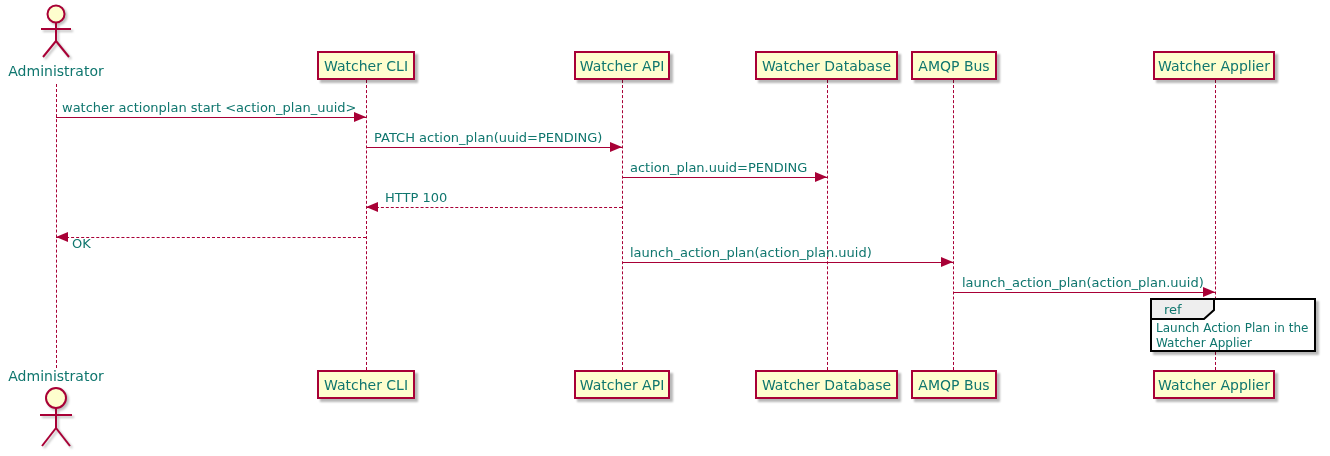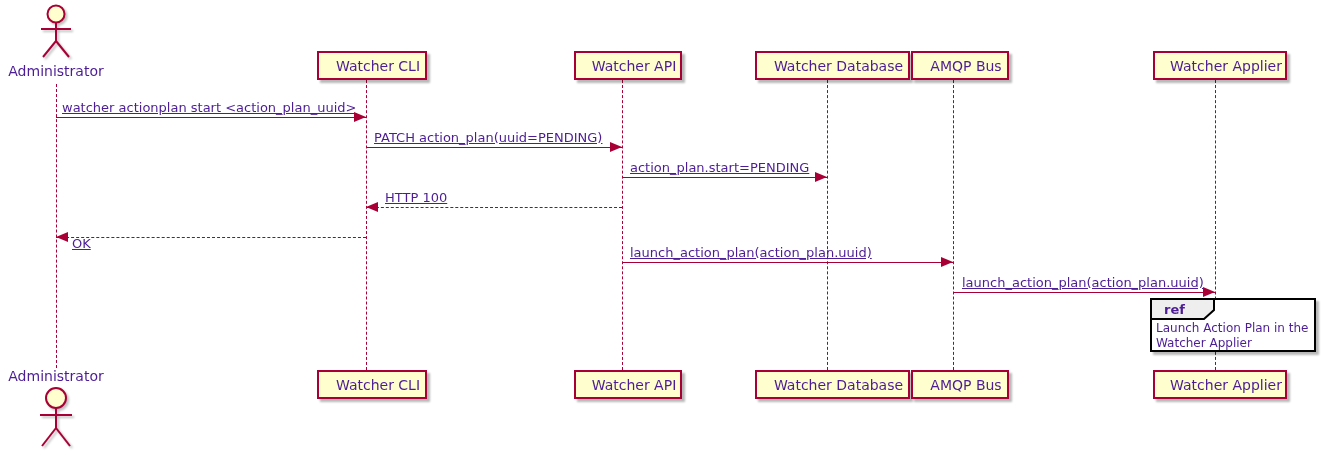--- a/index.html
+++ b/index.html
@@ -1,56 +1,56 @@
 <!DOCTYPE html>
 <html><head>
 <meta charset="utf-8">
 <style>
   html,body{margin:0;padding:0;background:#ffffff;}
   .canvas{
     position:relative;width:1330px;height:456px;background:#ffffff;
-    font-family:"DejaVu Sans","Liberation Sans",sans-serif;color:#4c1d95;
+    font-family:"DejaVu Sans","Liberation Sans",sans-serif;color:#0f766e;
     overflow:hidden;
   }
   .lifeline{
     position:absolute;width:0;border-left:1px dashed #A80036;
   }
   .pbox{
     position:absolute;height:25px;background:#FEFECE;border:2px solid #A80036;
     box-shadow:3px 3px 2px rgba(0,0,0,0.28);
     display:flex;align-items:center;justify-content:center;
-    font-size:14px;white-space:nowrap;padding-left:12px;
+    font-size:14px;white-space:nowrap;
   }
   .actor-label{
     position:absolute;font-size:14px;text-align:center;white-space:nowrap;
   }
   .actor-svg{position:absolute;filter:drop-shadow(2px 2px 1px rgba(0,0,0,0.25));}
   .msg-line-solid{position:absolute;height:0;border-top:1px solid #A80036;}
   .msg-line-dashed{position:absolute;height:0;border-top:1px dashed #A80036;}
   .arrow-right{
     position:absolute;width:0;height:0;
     border-top:5px solid transparent;border-bottom:5px solid transparent;
     border-left:12px solid #A80036;
   }
   .arrow-left{
     position:absolute;width:0;height:0;
     border-top:5px solid transparent;border-bottom:5px solid transparent;
     border-right:12px solid #A80036;
   }
   .msg-label{
-    position:absolute;font-size:13px;white-space:nowrap;height:16px;line-height:16px;text-decoration:underline;
+    position:absolute;font-size:13px;white-space:nowrap;height:16px;line-height:16px;
   }
   .ref-box{
     position:absolute;left:1150px;top:298px;width:162px;height:50px;
     background:#ffffff;border:2px solid #000000;
     box-shadow:3px 3px 2px rgba(0,0,0,0.28);
   }
   .ref-tab{position:absolute;left:-2px;top:-2px;}
   .ref-tag{
-    position:absolute;left:12px;top:1px;font-size:13px;font-weight:bold;line-height:18px;
+    position:absolute;left:12px;top:1px;font-size:13px;font-weight:normal;line-height:18px;
   }
   .ref-text{
     position:absolute;left:4px;font-size:12px;white-space:nowrap;line-height:16px;
   }
 </style>
 </head>
 <body>
 
 <div class="canvas">
 
@@ -77,21 +77,21 @@
   <div class="pbox" style="left:1153px;top:51px;width:118px">Watcher Applier</div>
 
   <div class="msg-label" style="left:62px;top:100px">watcher actionplan start &lt;action_plan_uuid&gt;</div>
   <div class="msg-line-solid" style="left:56px;top:117px;width:310px"></div>
   <div class="arrow-right" style="left:354px;top:112px"></div>
 
   <div class="msg-label" style="left:374px;top:130px">PATCH action_plan(uuid=PENDING)</div>
   <div class="msg-line-solid" style="left:366px;top:147px;width:256px"></div>
   <div class="arrow-right" style="left:610px;top:142px"></div>
 
-  <div class="msg-label" style="left:630px;top:160px">action_plan.start=PENDING</div>
+  <div class="msg-label" style="left:630px;top:160px">action_plan.uuid=PENDING</div>
   <div class="msg-line-solid" style="left:622px;top:177px;width:205px"></div>
   <div class="arrow-right" style="left:815px;top:172px"></div>
 
   <div class="msg-label" style="left:385px;top:190px">HTTP 100</div>
   <div class="msg-line-dashed" style="left:366px;top:207px;width:256px"></div>
   <div class="arrow-left" style="left:366px;top:202px"></div>
 
   <div class="msg-label" style="left:72px;top:236px">OK</div>
   <div class="msg-line-dashed" style="left:56px;top:237px;width:310px"></div>
   <div class="arrow-left" style="left:56px;top:232px"></div>

